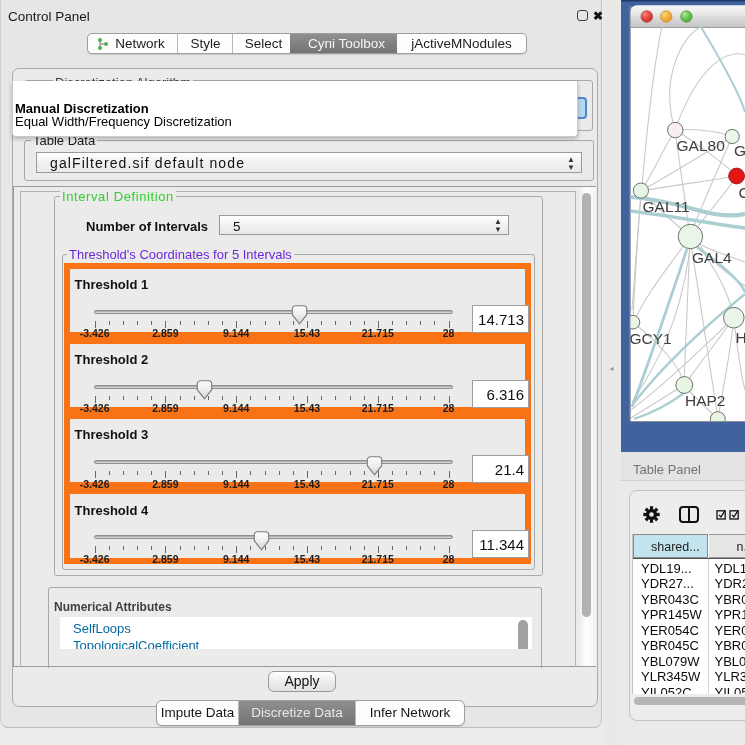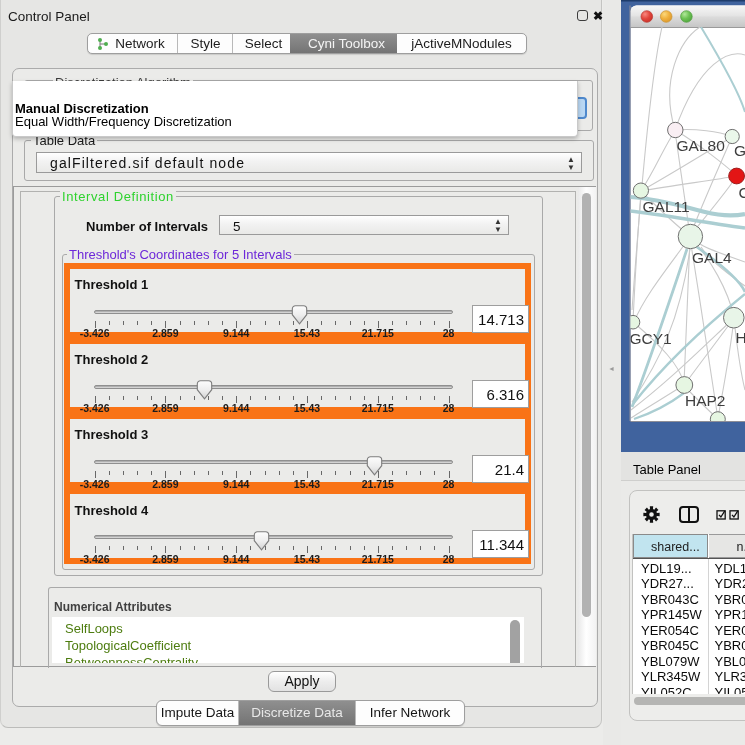--- a/index.html
+++ b/index.html
@@ -49,31 +49,31 @@
 .tname { position:absolute; left:4.5px; font-size:13px; font-weight:bold; color:#111; }
 .trk { position:absolute; left:24px; top:41px; width:359px; height:4px; border:1px solid #8f8f8f; border-radius:3px;
   background:linear-gradient(#9e9e9e,#dadada 85%); }
 .tk { position:absolute; width:1px; background:#686868; }
 .tl { position:absolute; width:60px; text-align:center; font-size:10.5px; font-weight:bold; color:#1c1c1c; }
 .th { position:absolute; }
 .vbox { position:absolute; left:402px; top:36px; width:57px; height:28px; background:#fff; border:1px solid #9e9e9e;
   font-size:15px; text-align:right; line-height:27px; padding-right:4px; color:#111; }
 
 #attrbox { position:absolute; left:48px; top:587px; width:494px; height:81px; border:1px solid #a9a9a9; border-bottom:none; border-radius:3px 3px 0 0; }
-#attrlist { position:absolute; left:52px; top:617px; width:472px; height:46px; background:#ffffff; overflow:hidden; font-size:13px; color:#4d7c0f; }
+#attrlist { position:absolute; left:60px; top:617px; width:472px; height:32px; background:#ffffff; overflow:hidden; font-size:13px; color:#0369a1; }
 #alsb { position:absolute; left:458px; top:3px; width:10px; height:60px; background:#a2a2a2; border-radius:5px; }
 
 #applyb { position:absolute; left:268px; top:671px; width:68px; height:20.5px;
   background:linear-gradient(#ffffff,#ededed 50%,#e2e2e2); border:1px solid #999; border-radius:6px;
   font-size:14px; text-align:center; line-height:18.5px; color:#111; }
 
 #split { position:absolute; left:603px; top:0; width:18px; height:745px; background:#e9e9e7; }
 
 #tpband { position:absolute; left:621px; top:452px; width:124px; height:29px; background:#e3e3e1; border-bottom:1px solid #cfcfcd; }
-#tpband span { position:absolute; left:12px; top:9.5px; font-size:13px; color:#000000; }
+#tpband span { position:absolute; left:12px; top:9.5px; font-size:13px; color:#737373; }
 #tarea { position:absolute; left:621px; top:481px; width:124px; height:264px; background:#eaeae8; }
 #tcard { position:absolute; left:629px; top:490px; width:130px; height:231px; background:#ededeb;
   border:1px solid #c2c2c0; border-radius:8px; }
 #ttable { position:absolute; left:632px; top:534px; width:113px; height:160px; background:#ffffff; overflow:hidden; border-left:1px solid #c2c2c0; }
 #colsep { position:absolute; left:74.5px; top:25px; width:1px; height:135px; background:#d4d4d4; }
 #thead1 { position:absolute; left:0px; top:0px; width:74.5px; height:24px; background:#c1e4ef;
   border:1px solid #8a8a8a; font-size:12.5px; color:#222; }
 #thead2 { position:absolute; left:75.5px; top:0px; width:60px; height:24px; background:#e6e6e4;
   border:1px solid #9a9a9a; border-left:none; font-size:12.5px; color:#222; }
 #theadline { position:absolute; left:0; top:24px; width:112px; height:1px; background:#555; }

